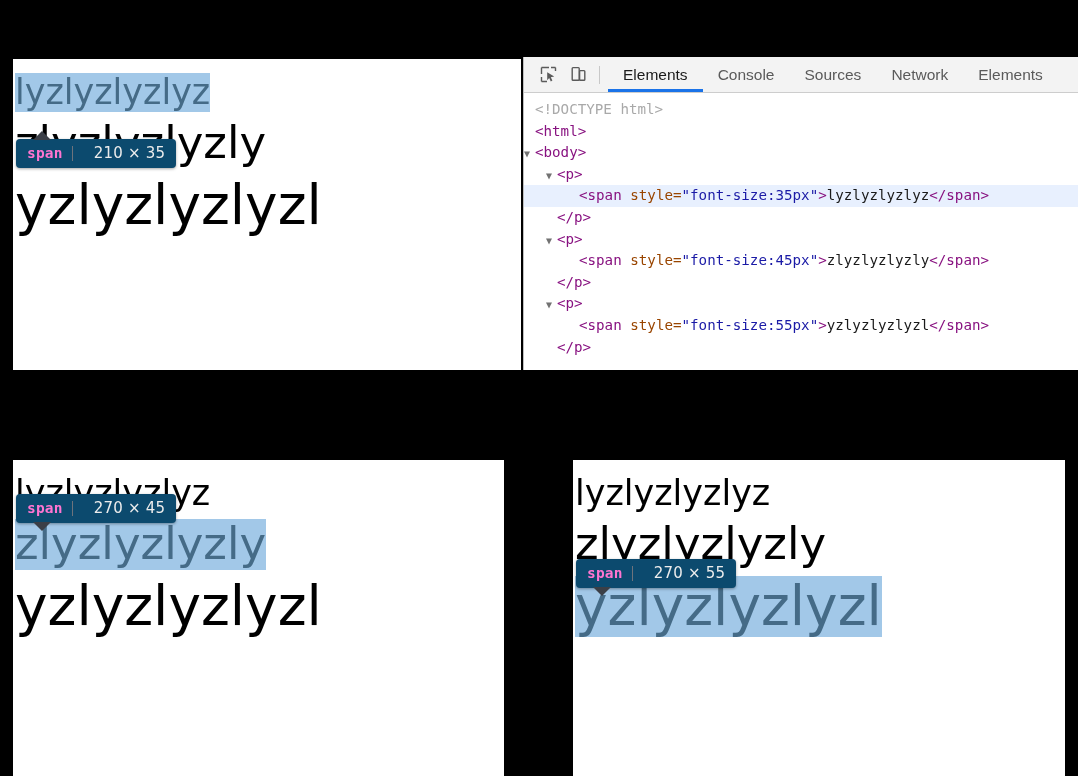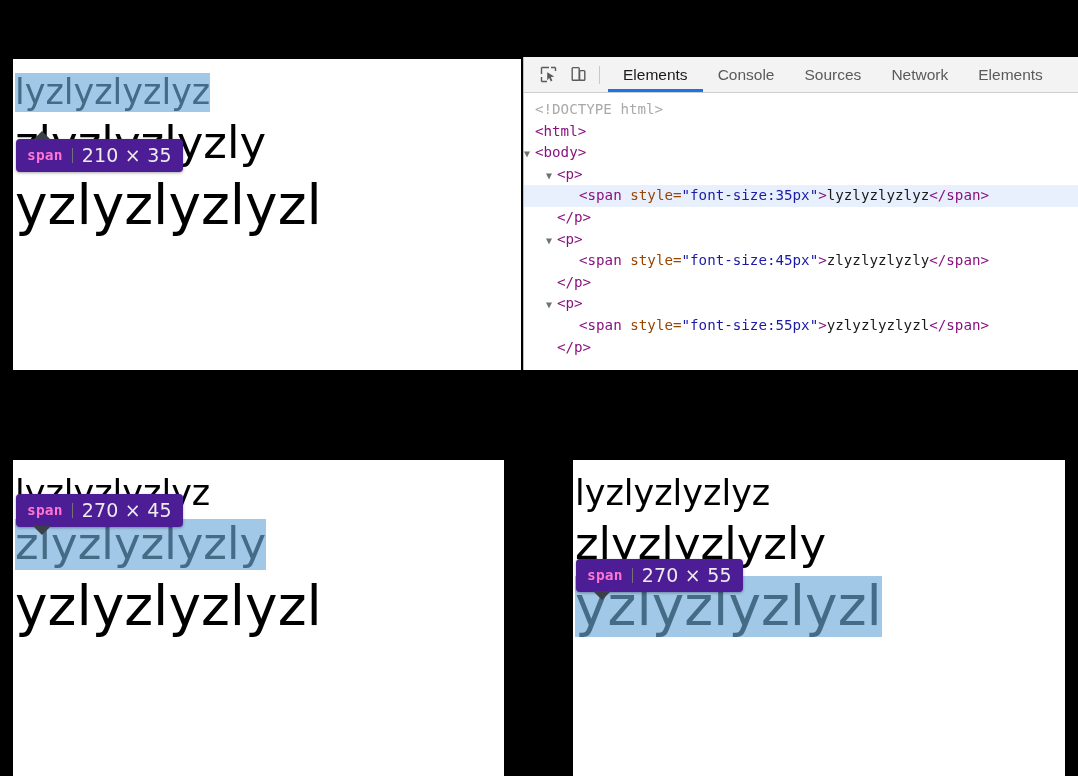--- a/index.html
+++ b/index.html
@@ -50,21 +50,21 @@
     color: #456b87;
     display: inline-block;
   }
 
   
   .badge-wrap {
     position: absolute;
     z-index: 30;
   }
   .badge {
-    background: #4c1d95;
+    background: #0c4a6e;
     border-radius: 4px;
     padding: 5px 11px 6px 11px;
     display: inline-flex;
     align-items: center;
     box-shadow: 0 1px 3px rgba(0,0,0,0.35);
     white-space: nowrap;
   }
   .badge-tag {
     color: #ff75d1;
     font-family: "DejaVu Sans Mono", "Liberation Mono", monospace;
@@ -75,22 +75,23 @@
   .badge-sep {
     width: 1px;
     height: 15px;
     background: #6e737c;
     margin: 0 9px;
     display: inline-block;
   }
   .badge-dim {
     color: #ececec;
     font-family: "DejaVu Sans", "Liberation Sans", sans-serif;
-    font-size: 19px;
+    font-size: 15px;
     letter-spacing: 0.2px;
+    margin-left: 12px;
   }
   .badge-arrow {
     width: 0; height: 0;
     border-left: 9px solid transparent;
     border-right: 9px solid transparent;
     position: absolute;
   }
   .arrow-up {
     border-bottom: 9px solid #3b3f47;
     top: -8px;

